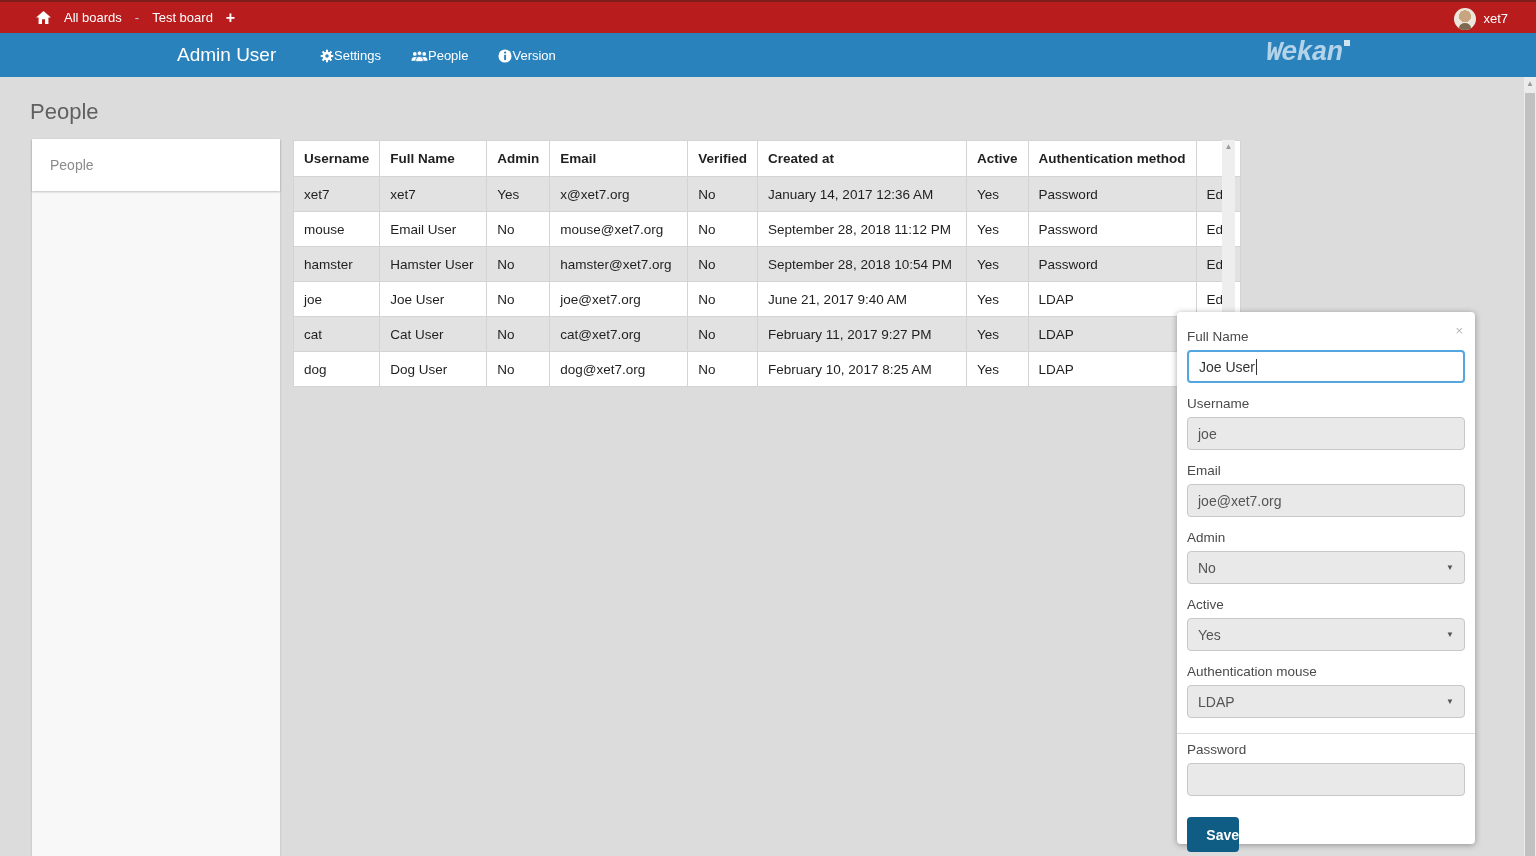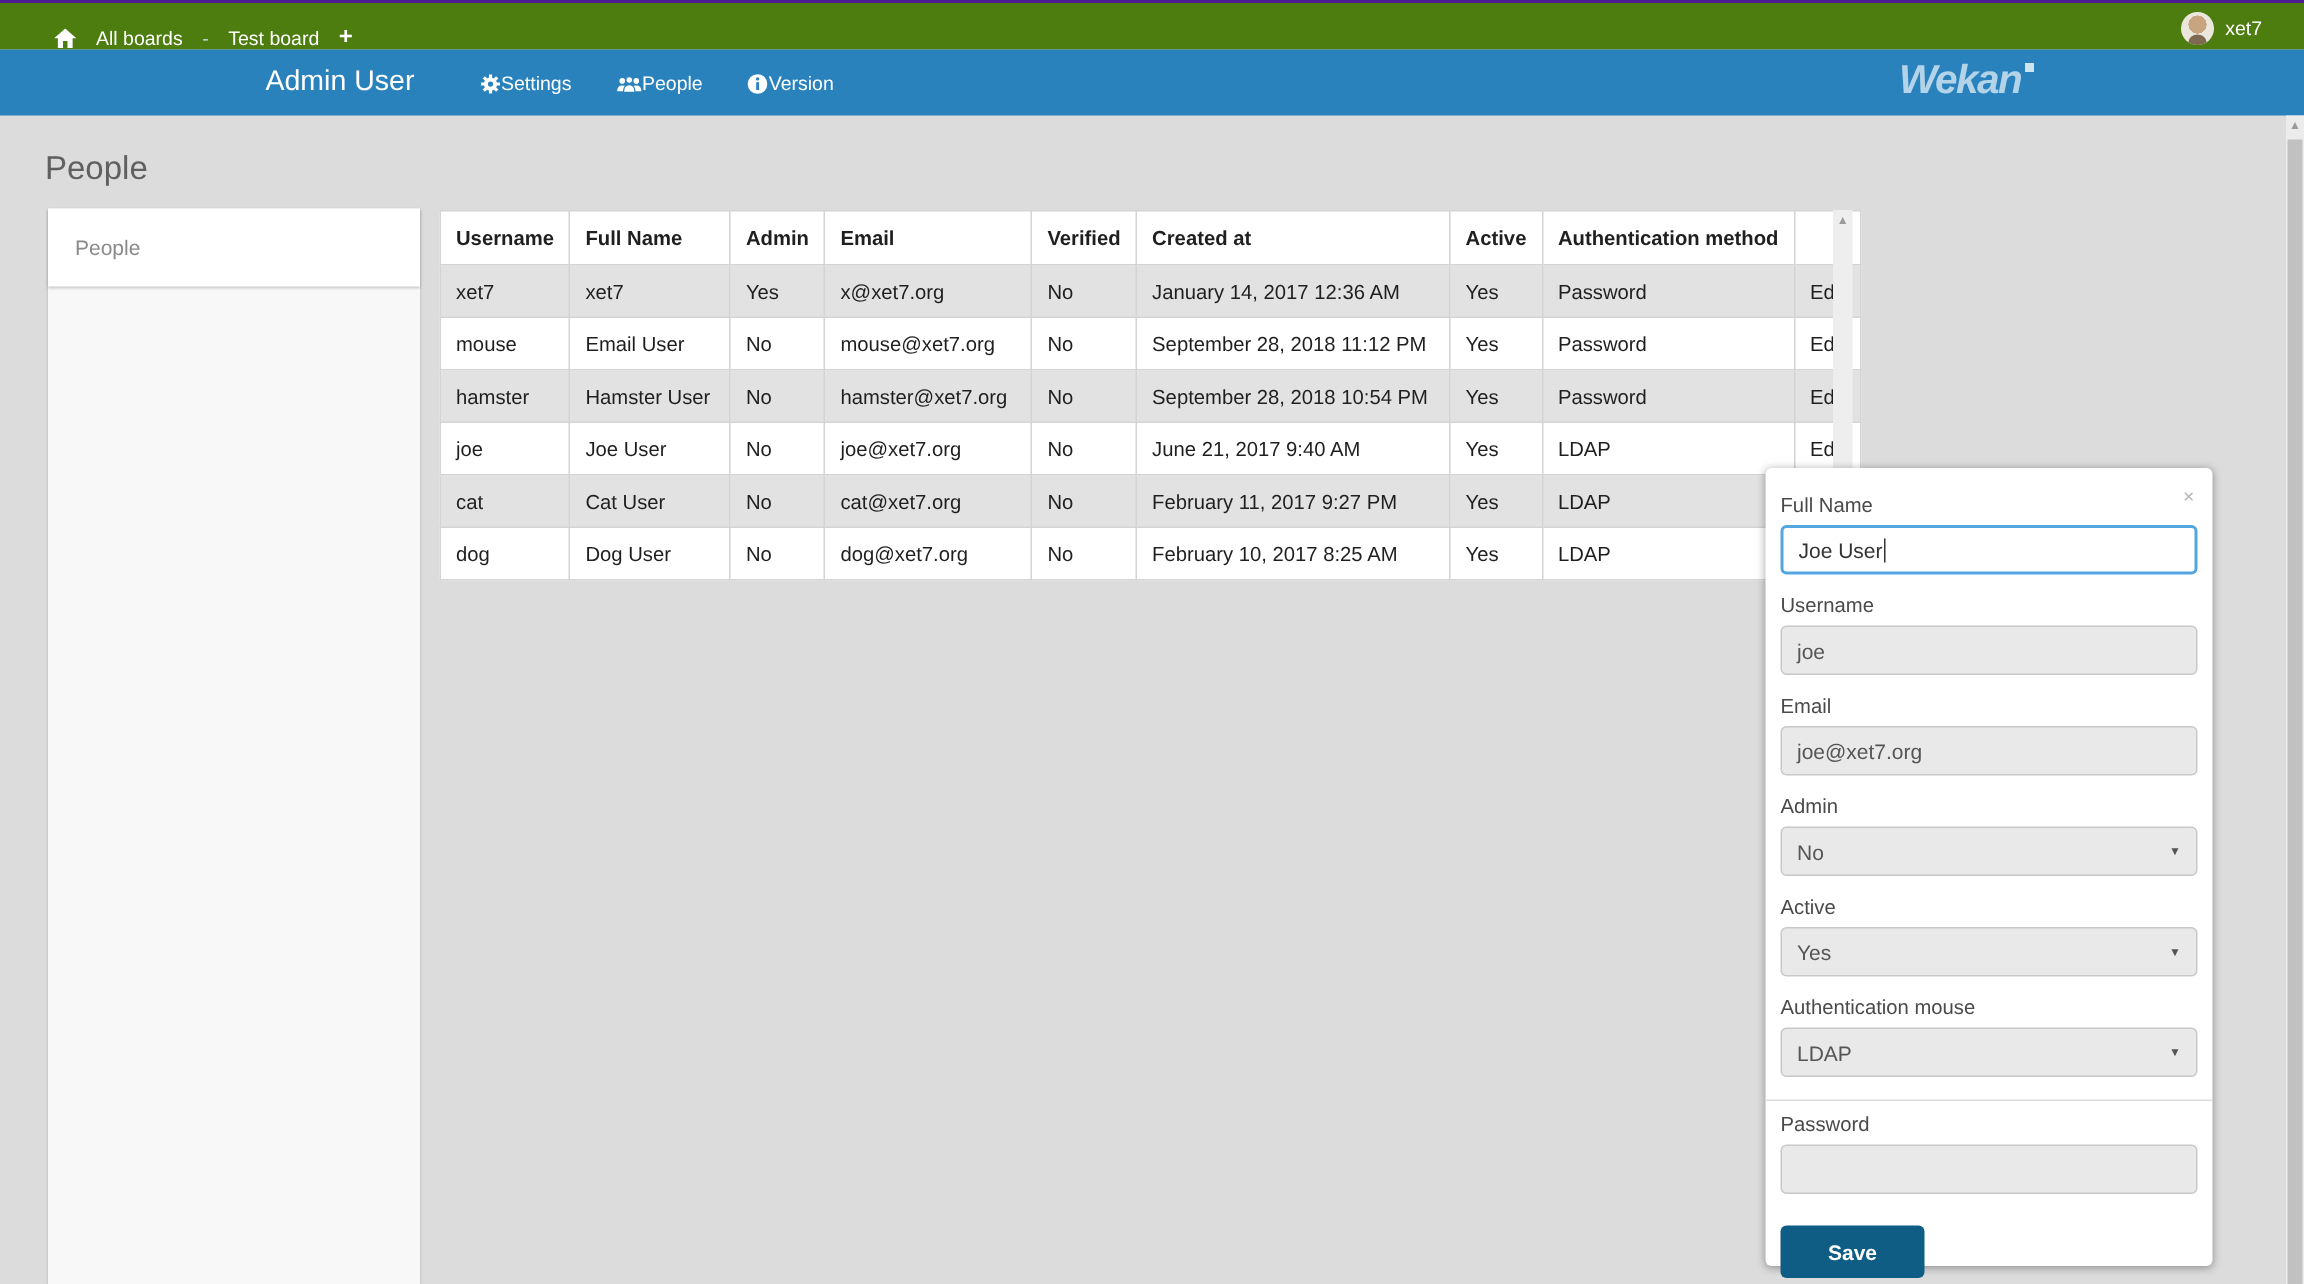--- a/index.html
+++ b/index.html
@@ -7,24 +7,24 @@
   body {
     font-family: "Liberation Sans", sans-serif;
     background: #dcdcdc;
     position: relative;
     color: #222;
   }
 
   
   .topbar {
     height: 33px;
-    background: #4d7c0f;
-    border-top: 2px solid #4c1d95;
+    background: #b91c1c;
+    border-top: 2px solid #7f1d1d;
     display: flex;
-    align-items: flex-end;
+    align-items: center;
     color: #fff;
     font-size: 13px;
     position: relative;
   }
   .breadcrumb { display: flex; align-items: center; gap: 13px; padding-left: 36px; }
   .breadcrumb .link { color: #fff; cursor: pointer; }
   .breadcrumb .sep { color: #bcd8ea; }
   .plus-btn { color: #fff; font-size: 16px; font-weight: bold; cursor: pointer; line-height: 1; }
   .user-chip { position: absolute; right: 28px; top: 0; height: 33px; display: flex; align-items: center; gap: 7px; }
   .avatar {
@@ -38,21 +38,21 @@
   }
   .user-name { font-size: 13px; color: #fff; }
 
   
   .navbar2 { height: 44px; background: #2a82bd; position: relative; color: #fff; }
   .admin-title { position: absolute; left: 177px; top: 11px; font-size: 19px; font-weight: 400; }
   .nav-items { position: absolute; left: 320px; top: 0; height: 44px; display: flex; align-items: center; gap: 30px; font-size: 13px; }
   .nav-item { display: flex; align-items: flex-end; gap: 0; cursor: pointer; }
   .logo {
     position: absolute; left: 1266px; top: 5px;
-    font-family: Liberation Sans, sans-serif; font-style: italic; font-weight: bold;
+    font-family: Liberation Mono, monospace; font-style: italic; font-weight: bold;
     font-size: 27px; color: #b3d4e8; letter-spacing: -1px;
   }
   .logo-dot { display: inline-block; width: 6px; height: 6px; background: #cfe4f1; margin: 0 0 14px 2px; }
 
   
   .page-title { position: absolute; left: 30px; top: 99px; font-size: 22px; color: #606060; font-weight: 400; }
 
   .sidebar {
     position: absolute; left: 32px; top: 139px; width: 248px; bottom: 0;
     background: #f8f8f8; box-shadow: 0 1px 2px rgba(0,0,0,0.18);
@@ -96,23 +96,23 @@
     display: flex; align-items: center; padding: 0 10px;
   }
   .field.focused { border: 2px solid #53a6e0; background: #fff; color: #333; cursor: text; }
   .caret { display: inline-block; width: 1px; height: 16px; background: #333; margin-left: 1px; }
   .field.gray { background: #e9e9e9; border: 1px solid #c8c8c8; color: #555; }
   .field.select { justify-content: space-between; cursor: pointer; }
   .select-arrow { font-size: 8px; color: #555; }
   .popup .divider { border-top: 1px solid #dcdcdc; margin: 15px -10px 0 -10px; }
   .popup .divider + label { margin-top: 8px; }
   .save-btn {
-    margin-top: 21px; width: 96px; height: 35px; background: #0f5d84; color: #fff;
+    margin-top: 21px; width: 52px; height: 35px; background: #0f5d84; color: #fff;
     font-weight: bold; font-size: 14px; border: none; border-radius: 4px;
-    font-family: "Liberation Sans", sans-serif; cursor: pointer;
+    font-family: "Liberation Sans", sans-serif; cursor: pointer; text-align: right;
   }
   .close-x { position: absolute; top: 12px; right: 12px; color: #b5b5b5; font-size: 13px; cursor: pointer; line-height: 1; }
 
   .icon-svg { display: block; }
 </style>
 </head>
 <body>
 
 <div class="topbar">
   <div class="breadcrumb">

